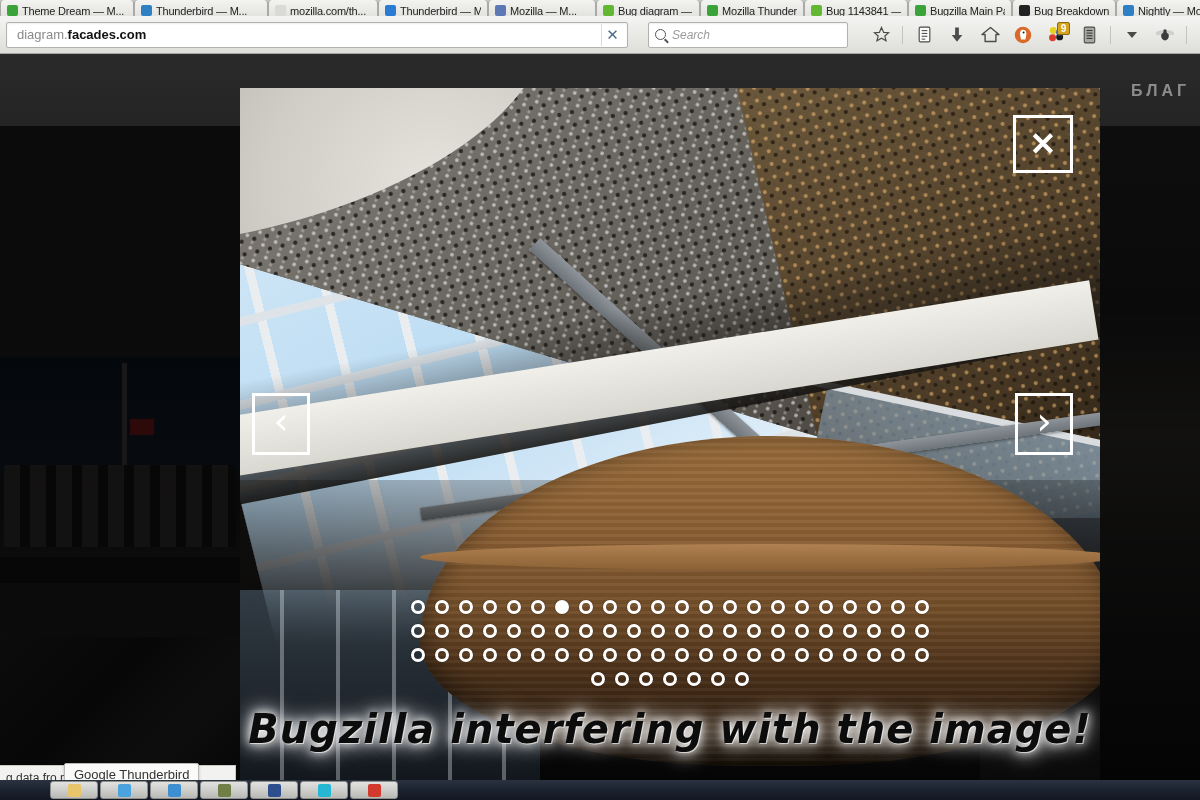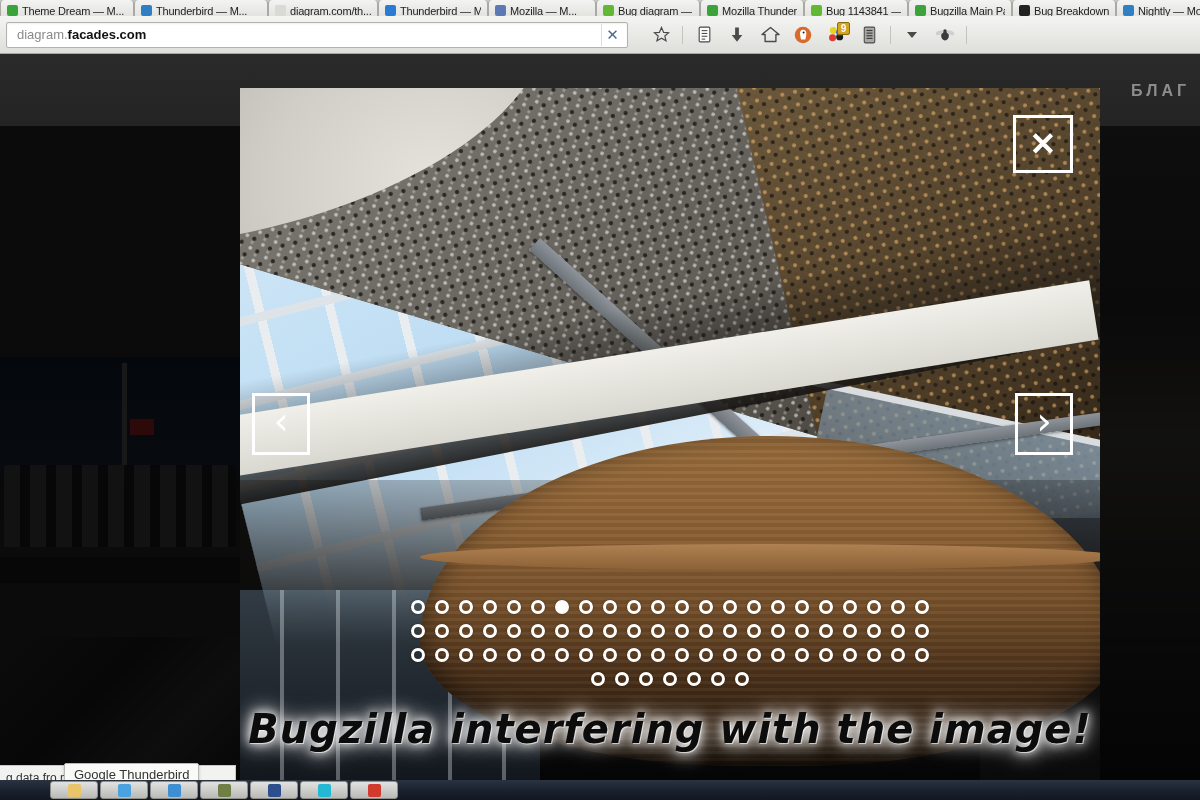--- a/index.html
+++ b/index.html
@@ -448,21 +448,21 @@
       <div class="tab" style="width: 134px;">
         <span class="favicon" style="background: rgb(58, 163, 58);"></span>
         <span class="tab-label">Theme Dream — M...</span>
       </div>
       <div class="tab" style="width: 134px;">
         <span class="favicon" style="background: rgb(47, 127, 196);"></span>
         <span class="tab-label">Thunderbird — M...</span>
       </div>
       <div class="tab" style="width: 110px;">
         <span class="favicon" style="background: rgb(217, 217, 214);"></span>
-        <span class="tab-label">diagram.com/th...</span>
+        <span class="tab-label">mozilla.com/th...</span>
       </div>
       <div class="tab" style="width: 110px;">
         <span class="favicon" style="background: rgb(42, 123, 212);"></span>
         <span class="tab-label">Thunderbird — M...</span>
       </div>
       <div class="tab" style="width: 108px;">
         <span class="favicon" style="background: rgb(93, 121, 181);"></span>
         <span class="tab-label">Mozilla — M...</span>
       </div>
       <div class="tab" style="width: 104px;">
@@ -493,20 +493,24 @@
 
   <div id="nav-toolbar">
 
     <div id="url-bar">
       <div id="url-text">
         <span>diagram.</span><b>facades.com</b>
       </div>
       <div id="url-clear">✕</div>
     </div>
 
+    <div id="search-bar">
+      <span class="mag"></span>
+      <span id="search-placeholder">Search</span>
+    </div>
 
     <div class="tb-icons">
       <div class="tb-btn">
         <svg width="17" height="17" viewBox="0 0 24 24">
             <polygon points="12,2 15,9 22,9.5 16.7,14.2 18.4,21 12,17.3 5.6,21 7.3,14.2 2,9.5 9,9" fill="none" stroke="#4b4b4b" stroke-width="1.7"></polygon>
           </svg>
       </div>
       <div class="tb-sep"></div>
       <div class="tb-btn">
         <svg width="15" height="17" viewBox="0 0 20 24">

